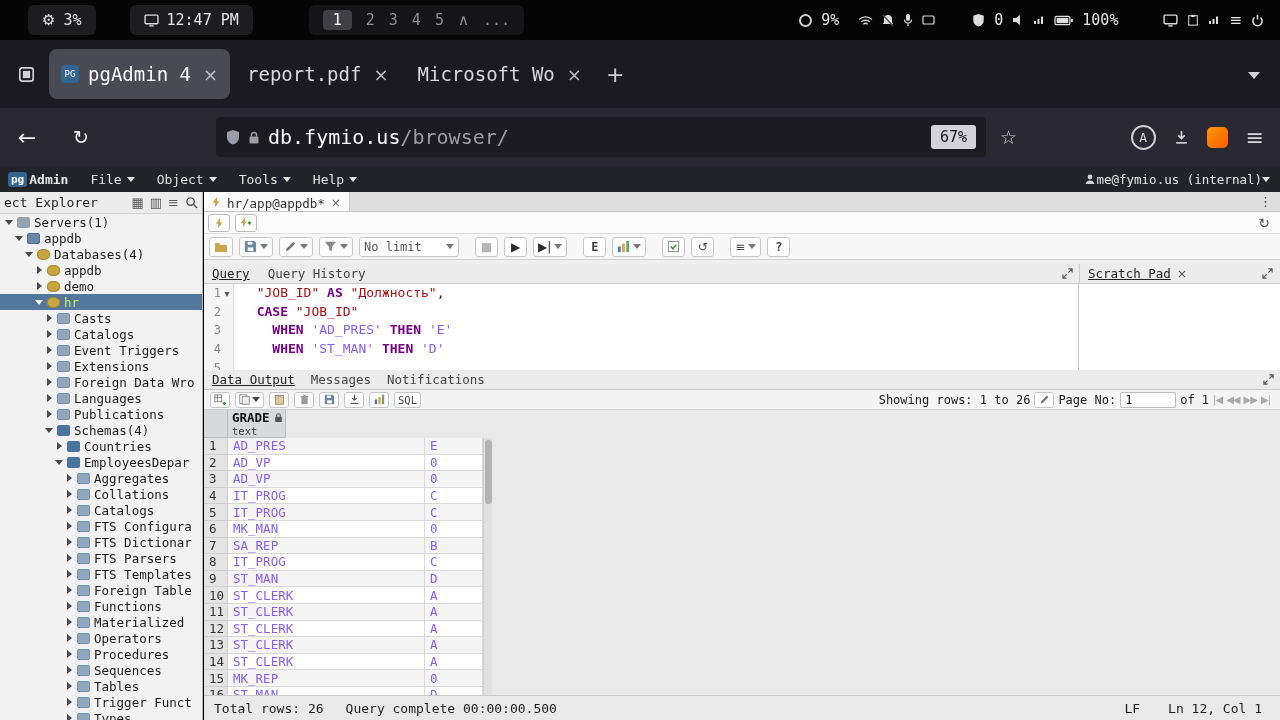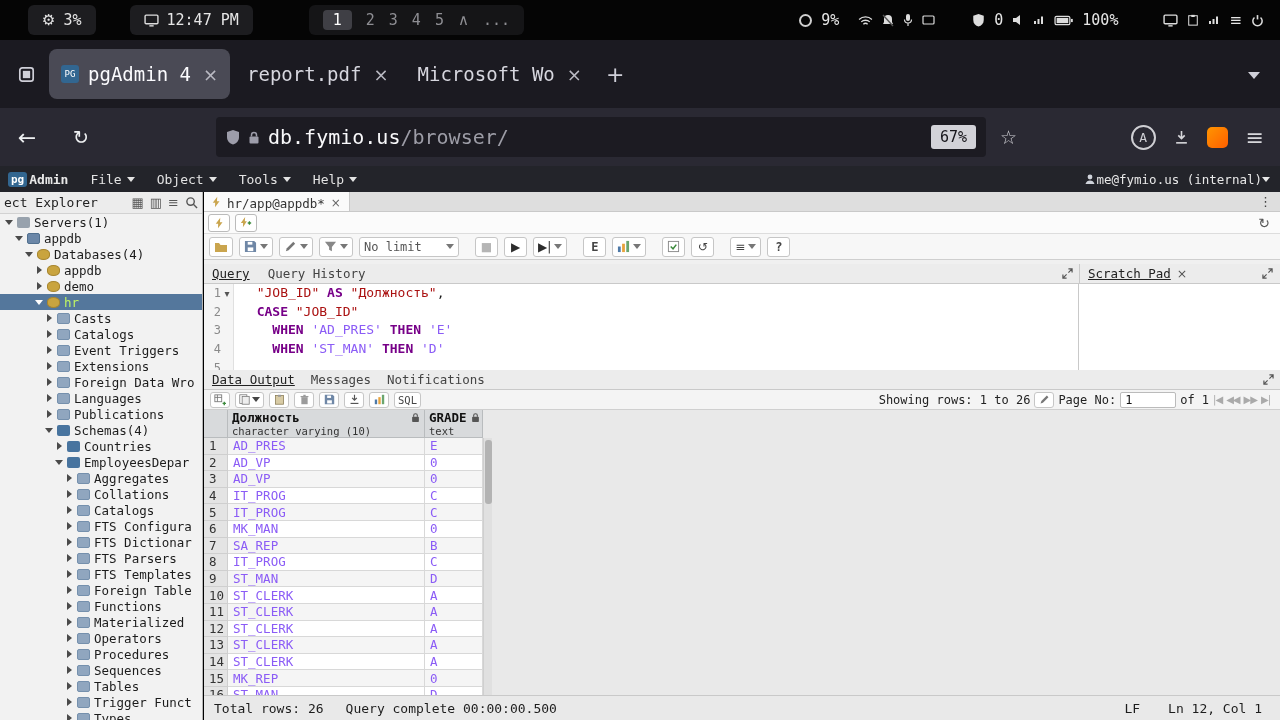--- a/index.html
+++ b/index.html
@@ -785,32 +785,20 @@
         <span>of 1</span>
         <span class="pgbtn gly">|◀</span>
         <span class="pgbtn gly">◀◀</span>
         <span class="pgbtn gly">▶▶</span>
         <span class="pgbtn gly">▶|</span>
       </div>
     </div>
 
     <div class="r-thead">
       <div class="th idx"></div>
-      <div class="th c1">
-        <span class="l1">
-            <span>Должность</span>
-            <span class="lock">
-              <svg width="9" height="11" viewBox="0 0 12 14">
-                <rect x="1.5" y="6" width="9" height="7" rx="1" fill="#555"></rect>
-                <path d="M3.5 6V4.5a2.5 2.5 0 0 1 5 0V6" fill="none" stroke="#555" stroke-width="1.5"></path>
-              </svg>
-            </span>
-          </span>
-        <span class="l2">character varying (10)</span>
-      </div>
       <div class="th c2">
         <span class="l1">
             <span>GRADE</span>
             <span class="lock">
               <svg width="9" height="11" viewBox="0 0 12 14">
                 <rect x="1.5" y="6" width="9" height="7" rx="1" fill="#555"></rect>
                 <path d="M3.5 6V4.5a2.5 2.5 0 0 1 5 0V6" fill="none" stroke="#555" stroke-width="1.5"></path>
               </svg>
             </span>
           </span>

